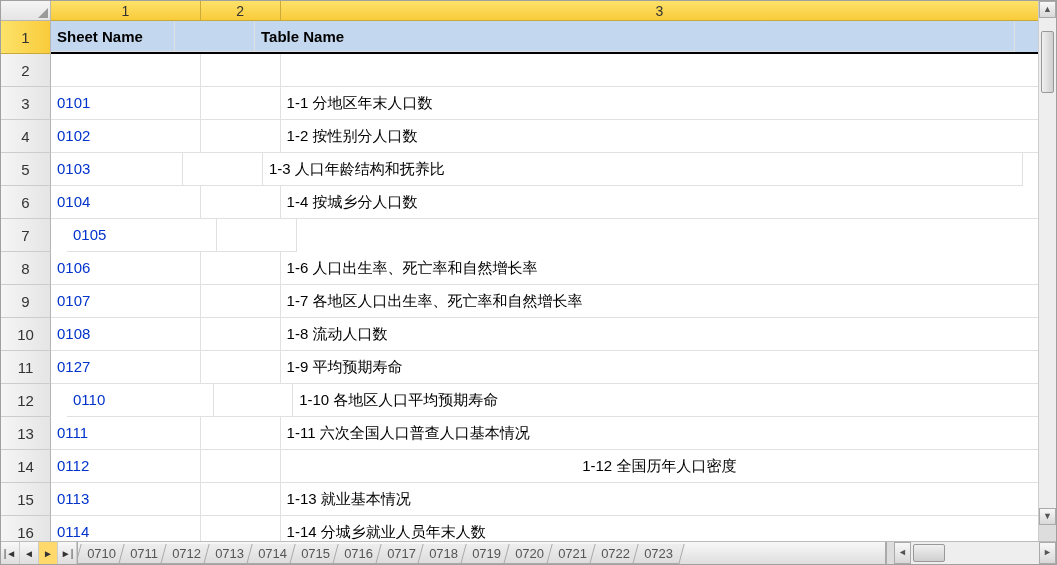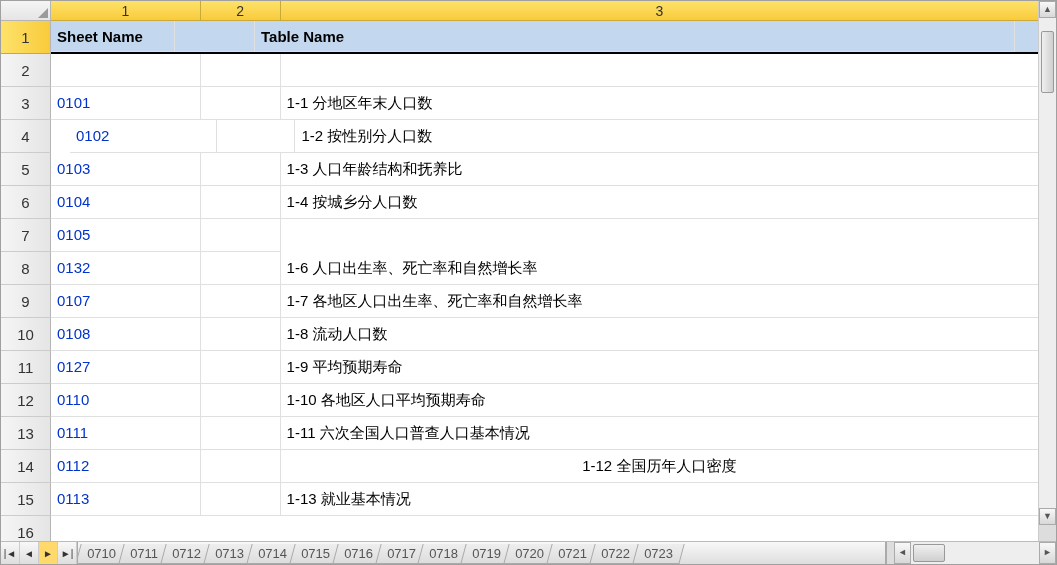--- a/index.html
+++ b/index.html
@@ -78,77 +78,82 @@
           <div class="cell" style="width: 150px;"></div>
           <div class="cell" style="width: 80px;"></div>
           <div class="cell" style="width: 760px;"></div>
         </div>
         <div class="row">
           <div class="cell" style="width: 150px;"><a>0101</a></div>
           <div class="cell" style="width: 80px;"></div>
           <div class="cell" style="width: 760px;">1-1  分地区年末人口数</div>
         </div>
         <div class="row">
-          <div class="cell" style="width: 150px; margin-left: 19px;"><a>0102</a></div>
+          <div class="cell" style="width: 150px;"><a>0102</a></div>
           <div class="cell" style="width: 80px;"></div>
           <div class="cell" style="width: 760px;">1-2  按性别分人口数</div>
         </div>
         <div class="row">
-          <div class="cell" style="width: 150px;"><a>0103</a></div>
+          <div class="cell" style="width: 132px;"><a>0103</a></div>
           <div class="cell" style="width: 80px;"></div>
           <div class="cell" style="width: 760px;">1-3  人口年龄结构和抚养比</div>
         </div>
         <div class="row">
           <div class="cell" style="width: 150px;"><a>0104</a></div>
           <div class="cell" style="width: 80px;"></div>
           <div class="cell" style="width: 760px;">1-4  按城乡分人口数</div>
         </div>
         <div class="row">
-          <div class="cell" style="width: 150px;"><a>0105</a></div>
+          <div class="cell" style="width: 150px; margin-left: 16px;"><a>0105</a></div>
           <div class="cell" style="width: 80px;"></div>
         </div>
         <div class="row">
-          <div class="cell" style="width: 150px;"><a>0132</a></div>
+          <div class="cell" style="width: 150px;"><a>0106</a></div>
           <div class="cell" style="width: 80px;"></div>
           <div class="cell" style="width: 760px;">1-6  人口出生率、死亡率和自然增长率</div>
         </div>
         <div class="row">
           <div class="cell" style="width: 150px;"><a>0107</a></div>
           <div class="cell" style="width: 80px;"></div>
           <div class="cell" style="width: 760px;">1-7  各地区人口出生率、死亡率和自然增长率</div>
         </div>
         <div class="row">
           <div class="cell" style="width: 150px;"><a>0108</a></div>
           <div class="cell" style="width: 80px;"></div>
           <div class="cell" style="width: 760px;">1-8  流动人口数</div>
         </div>
         <div class="row">
           <div class="cell" style="width: 150px;"><a>0127</a></div>
           <div class="cell" style="width: 80px;"></div>
           <div class="cell" style="width: 760px;">1-9  平均预期寿命</div>
         </div>
         <div class="row">
-          <div class="cell" style="width: 150px;"><a>0110</a></div>
+          <div class="cell" style="width: 150px; margin-left: 16px;"><a>0110</a></div>
           <div class="cell" style="width: 80px;"></div>
           <div class="cell" style="width: 760px;">1-10  各地区人口平均预期寿命</div>
         </div>
         <div class="row">
           <div class="cell" style="width: 150px;"><a>0111</a></div>
           <div class="cell" style="width: 80px;"></div>
           <div class="cell" style="width: 760px;">1-11  六次全国人口普查人口基本情况</div>
         </div>
         <div class="row">
           <div class="cell" style="width: 150px;"><a>0112</a></div>
           <div class="cell" style="width: 80px;"></div>
           <div class="cell" style="width: 760px; text-align: center;">1-12  全国历年人口密度</div>
         </div>
         <div class="row">
           <div class="cell" style="width: 150px;"><a>0113</a></div>
           <div class="cell" style="width: 80px;"></div>
           <div class="cell" style="width: 760px;">1-13  就业基本情况</div>
+        </div>
+        <div class="row">
+          <div class="cell" style="width: 150px;"><a>0114</a></div>
+          <div class="cell" style="width: 80px;"></div>
+          <div class="cell" style="width: 760px;">1-14  分城乡就业人员年末人数</div>
         </div>
       </div>
   </div>
   <div class="vscroll">
     <div class="btn">▲</div>
     <div class="thumb"></div>
     <div class="btn down">▼</div>
     <div class="split"></div>
   </div>
   <div class="bottombar">

